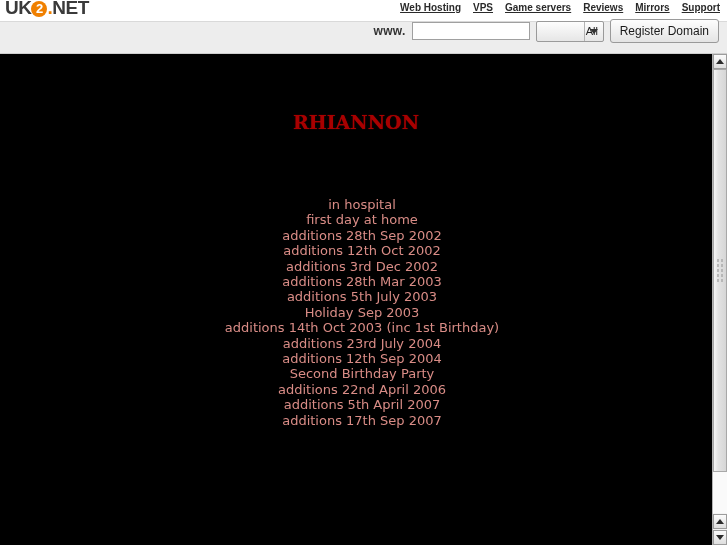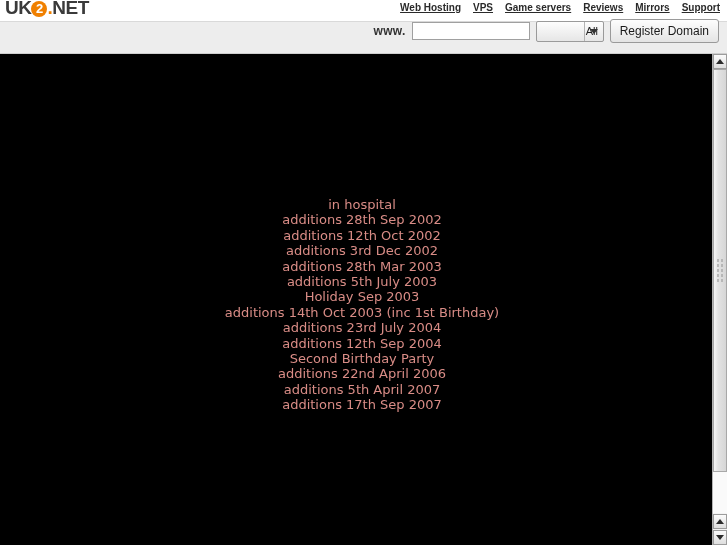--- a/index.html
+++ b/index.html
@@ -321,23 +321,25 @@
       </span>
     </div>
 
     <div class="register-btn">Register Domain</div>
 
   </div>
 </div>
 
 <div class="page-content">
 
+  <div class="site-title">rhiannon</div>
 
   <div class="link-list">
     <a href="#">in hospital</a>
+    <a href="#">first day at home</a>
     <a href="#">additions 28th Sep 2002</a>
     <a href="#">additions 12th Oct 2002</a>
     <a href="#">additions 3rd Dec 2002</a>
     <a href="#">additions 28th Mar 2003</a>
     <a href="#">additions 5th July 2003</a>
     <a href="#">Holiday Sep 2003</a>
     <a href="#">additions 14th Oct 2003 (inc 1st Birthday)</a>
     <a href="#">additions 23rd July 2004</a>
     <a href="#">additions 12th Sep 2004</a>
     <a href="#">Second Birthday Party</a>

